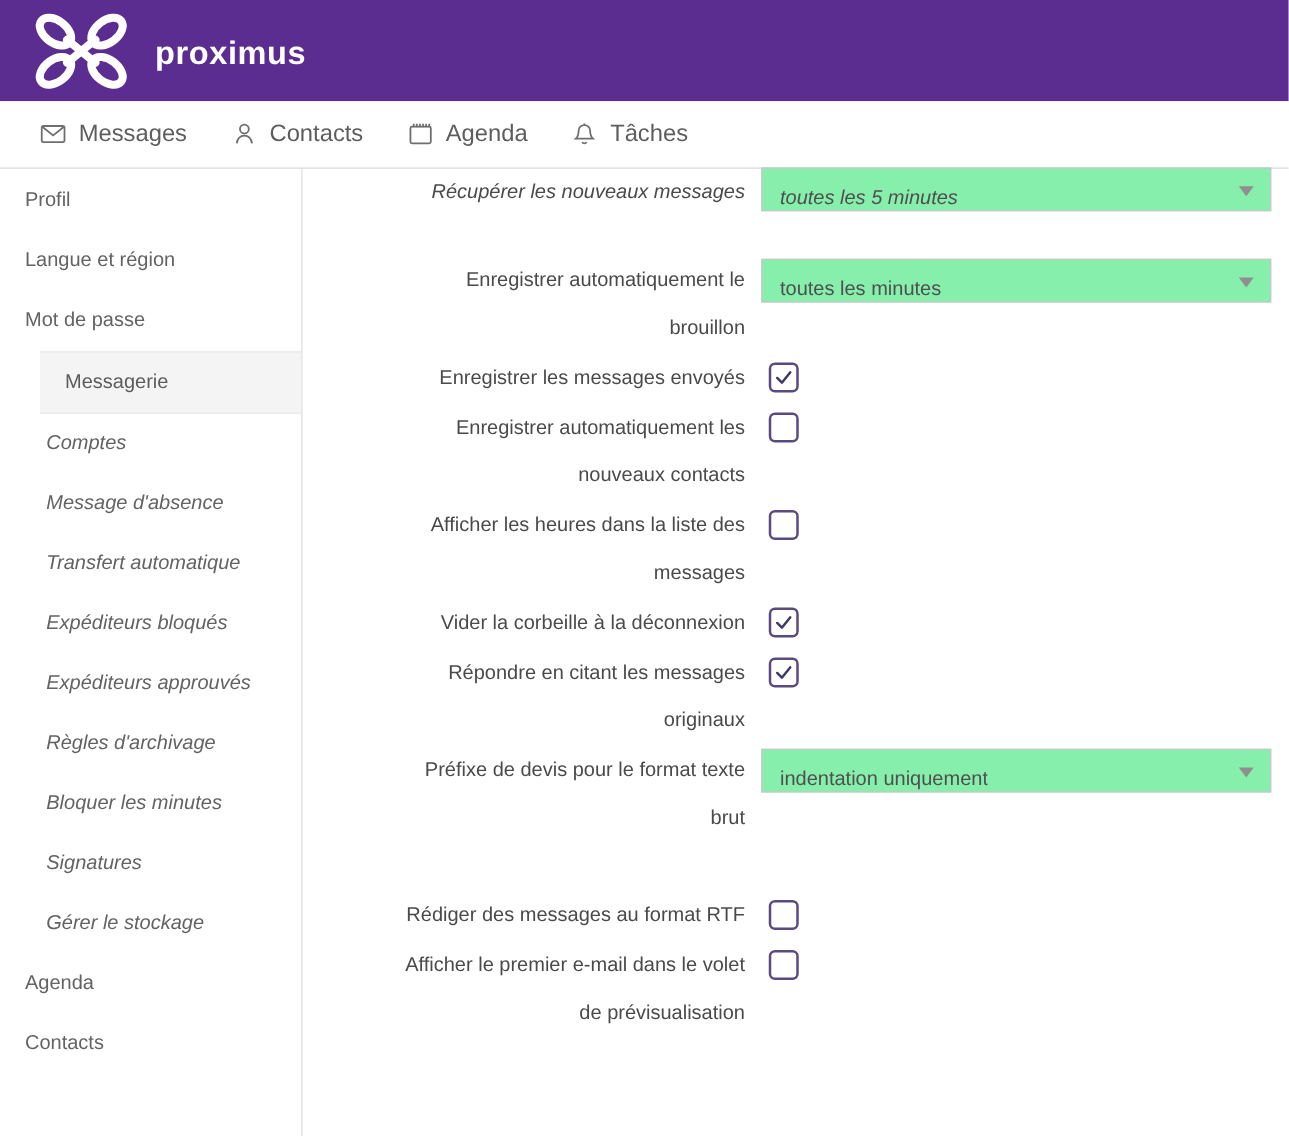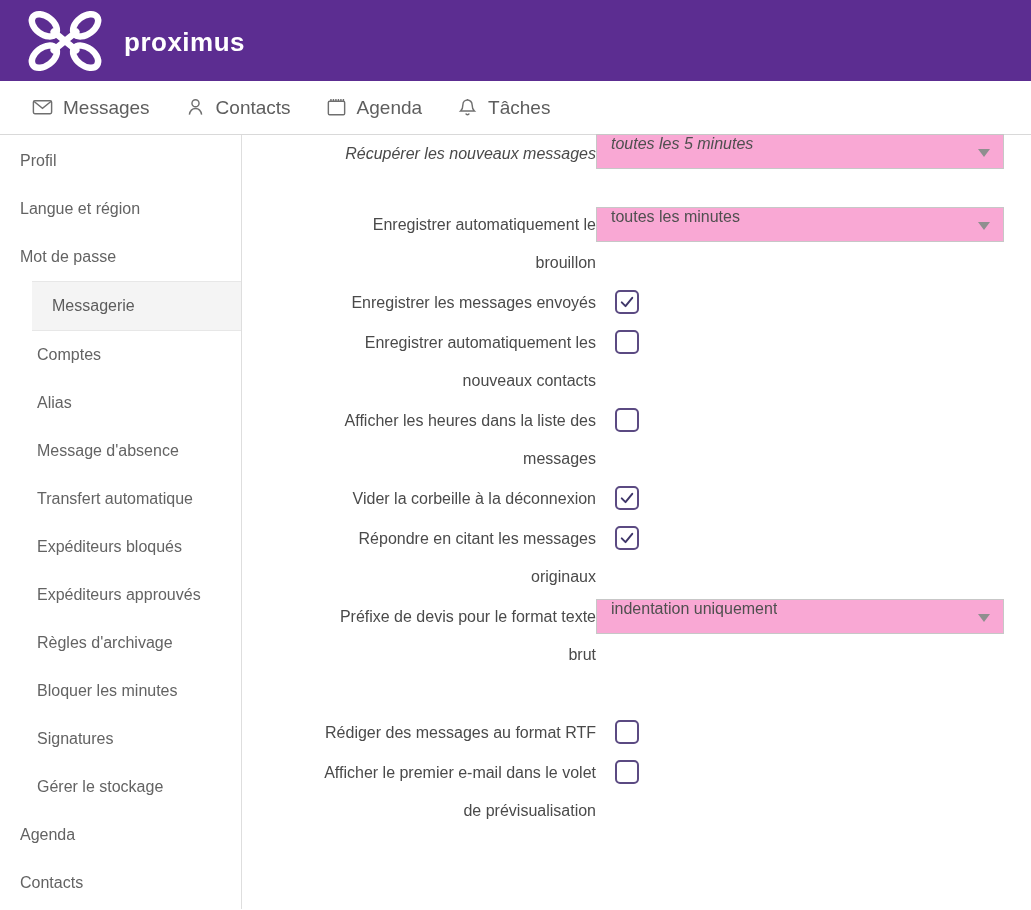--- a/index.html
+++ b/index.html
@@ -43,41 +43,41 @@
 
   
   .sidebar{
     width:242px;flex:none;border-right:1px solid #dedede;
     padding-top:2px;color:#636363;
   }
   .side-item{
     height:48px;line-height:48px;font-size:16px;padding-left:20px;
     white-space:nowrap;cursor:pointer;
   }
-  .side-item.level-2{padding-left:37px;}
+  .side-item.level-2{padding-left:37px;font-style:italic;}
   .side-item.selected{
     background:#f4f4f4;color:#5c5c5c;
     border-top:1px solid #e7e7e7;border-bottom:1px solid #e7e7e7;
     height:50px;line-height:48px;margin-left:32px;
   }
 
   
   .settings{flex:1;padding-top:0;}
   .settings-row{display:flex;align-items:flex-start;margin-bottom:2px;}
   .settings-row:nth-child(1){margin-bottom:33px;font-style:italic;}
   .settings-row:nth-child(8){margin-bottom:40px;}
   .row-label{
     width:314px;flex:none;font-size:16px;line-height:38px;color:#4a4a4a;
   }
   .row-label .line{text-align:right;}
 
   .select-box{
-    margin-top:1px;width:408px;height:35px;
-    border:1px solid #c7c7c7;background:#f9a8d4;position:relative;
-    display:flex;align-items:flex-start;padding:0 34px 0 14px;
+    margin-left:13px;margin-top:1px;width:408px;height:35px;
+    border:1px solid #c7c7c7;background:#86efac;position:relative;
+    display:flex;align-items:flex-end;padding:0 34px 0 14px;
     font-size:16px;color:#4f4f4f;cursor:pointer;
   }
   .settings-row:nth-child(1) .select-box{margin-top:-1px;}
   .select-box .sel-arrow{
     position:absolute;right:13px;top:14px;width:0;height:0;
     border-left:6px solid transparent;border-right:6px solid transparent;
     border-top:8px solid #8f8f8f;
   }
   .select-value{white-space:nowrap;overflow:hidden;}
 
@@ -146,21 +146,20 @@
   </nav>
 
 <div class="layout">
   <aside class="sidebar">
 
   <div class="side-item level-1">Profil</div>
       <div class="side-item level-1">Langue et région</div>
       <div class="side-item level-1">Mot de passe</div>
       <div class="side-item level-1 selected">Messagerie</div>
       <div class="side-item level-2">Comptes</div>
-      <div class="side-item level-2">Alias</div>
       <div class="side-item level-2">Message d'absence</div>
       <div class="side-item level-2">Transfert automatique</div>
       <div class="side-item level-2">Expéditeurs bloqués</div>
       <div class="side-item level-2">Expéditeurs approuvés</div>
       <div class="side-item level-2">Règles d'archivage</div>
       <div class="side-item level-2">Bloquer les minutes</div>
       <div class="side-item level-2">Signatures</div>
       <div class="side-item level-2">Gérer le stockage</div>
       <div class="side-item level-1">Agenda</div>
       <div class="side-item level-1">Contacts</div>

